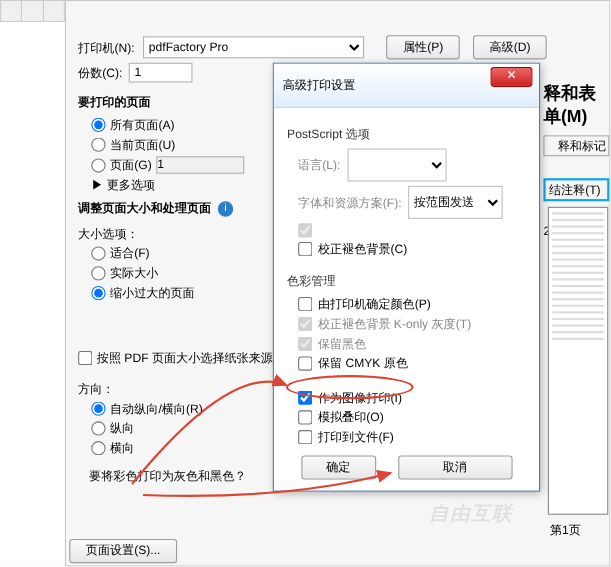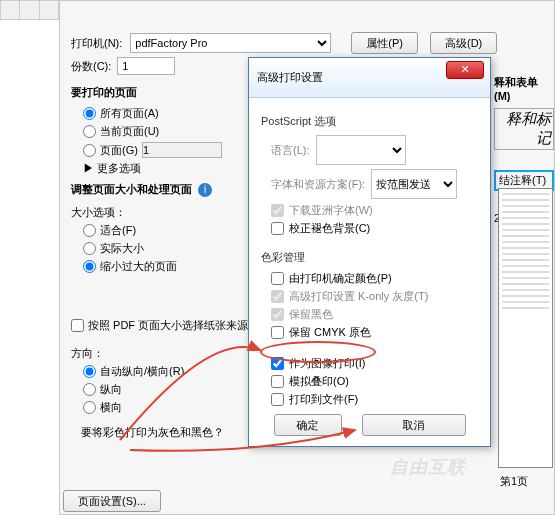--- a/index.html
+++ b/index.html
@@ -43,22 +43,22 @@
 .field-row { display: flex; align-items: center; margin: 4px 0 4px 10px; color: #888; }
 .field-row select { margin-left: 6px; border: 1px solid #c0c0c0; height: 30px; background: #fff; }
 .chk { display: flex; align-items: center; margin: 3px 0 3px 10px; }
 .chk input { margin-right: 5px; }
 .chk.disabled { color: #888; }
 .ellipse { position: absolute; left: 260px; top: 341px; width: 116px; height: 22px; border: 2px solid #d43; border-radius: 50%; z-index: 10; pointer-events: none; }
 .btnrow { position: absolute; bottom: 10px; left: 0; width: 100%; display: flex; justify-content: center; gap: 20px; }
 
 
 .right-side { position: absolute; left: 494px; top: 75px; width: 60px; }
-.right-head { font-weight: bold; font-size: 11px; }
-.right-txt { margin-top: 6px; font-size: 15px; text-align: right; padding-right: 3px; font-style: italic; }
+.right-head { font-weight: bold; font-size: 16px; }
+.right-txt { margin-top: 6px; font-size: 11px; text-align: right; padding-right: 3px; }
 .right-btn { font-size: 11px; border: 2px solid #0ea5e9; padding: 1px 3px; margin-top: 20px; background: #f4f4f4; }
 .right-dim { margin-top: 20px; font-size: 11px; }
 .preview { position: absolute; left: 498px; top: 188px; width: 55px; height: 280px; border: 1px solid #888; background: #fff; overflow: hidden; }
 .preview .line { height: 2px; margin: 4px 3px; background: #ddd; }
 .pagecount { position: absolute; left: 500px; top: 474px; font-size: 11px; }
 
 
 .arrow-svg { position: absolute; left: 60px; top: 290px; pointer-events: none; z-index: 9; }
 
 
@@ -192,35 +192,34 @@
     <div class="field-row">
         <span>语言(L):</span>
         <select style="width:90px"></select>
       </div>
     <div class="field-row">
         <span>字体和资源方案(F):</span>
         <select style="width:86px"><option>按范围发送</option></select>
       </div>
     <label class="chk disabled">
         <input type="checkbox" checked="" disabled="" style="">
-        <span>下载亚洲字体(W)</span>
       </label>
     <label class="chk">
         <input type="checkbox" style="">
         <span>校正褪色背景(C)</span>
       </label>
 
     <div class="group-title" style="margin-top:14px">色彩管理</div>
     <label class="chk">
         <input type="checkbox" style="">
         <span>由打印机确定颜色(P)</span>
       </label>
     <label class="chk disabled">
         <input type="checkbox" checked="" disabled="" style="">
-        <span>高级打印设置 K-only 灰度(T)</span>
+        <span>校正褪色背景 K-only 灰度(T)</span>
       </label>
     <label class="chk disabled">
         <input type="checkbox" checked="" disabled="" style="">
         <span>保留黑色</span>
       </label>
     <label class="chk">
         <input type="checkbox" style="">
         <span>保留 CMYK 原色</span>
       </label>
 

